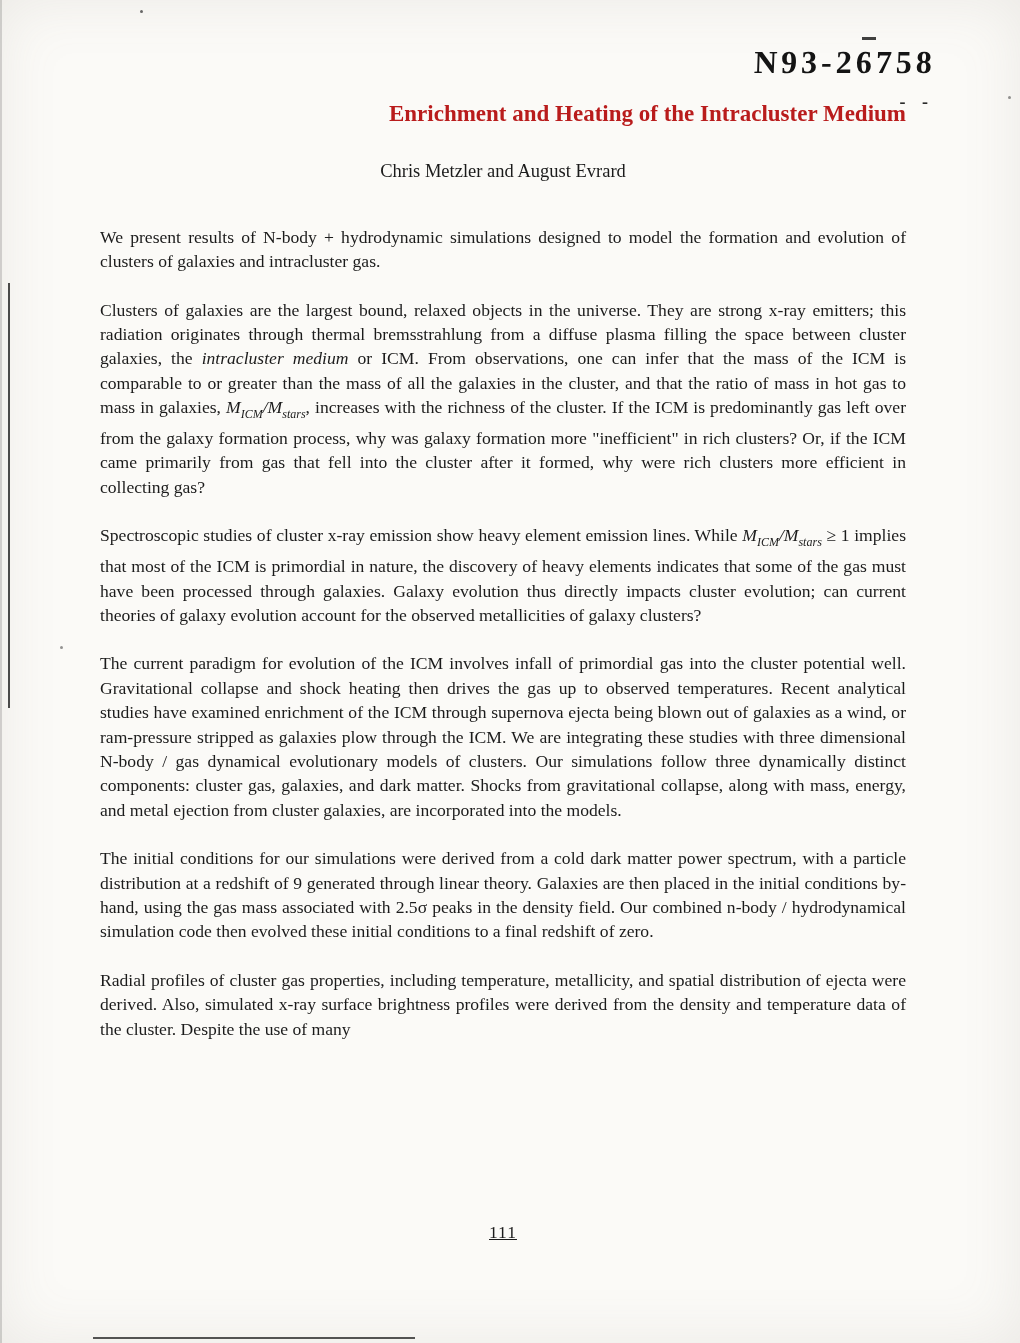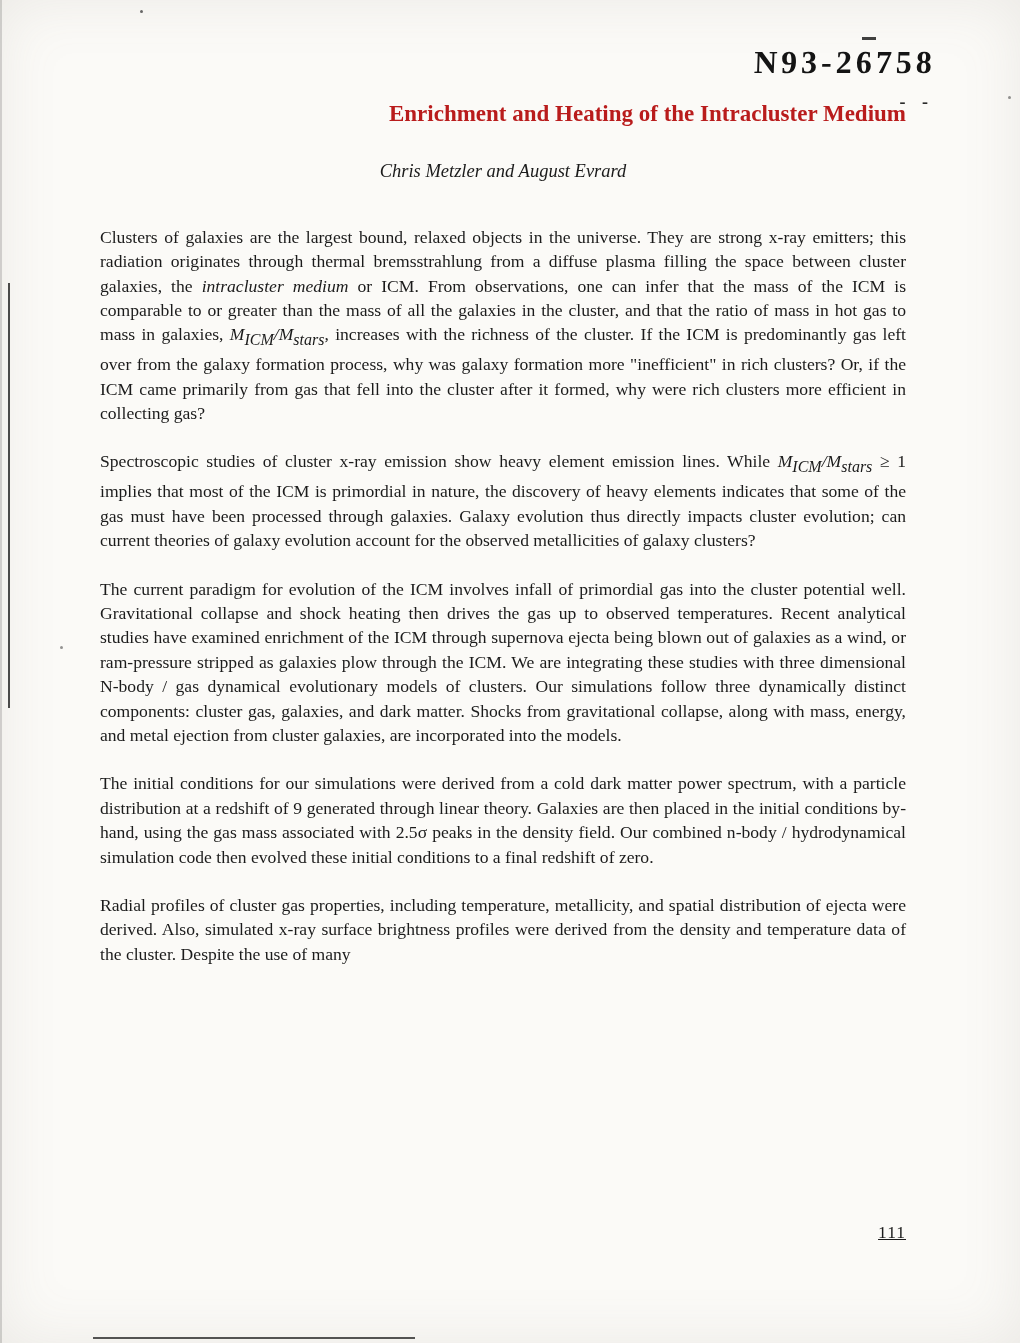--- a/index.html
+++ b/index.html
@@ -48,40 +48,39 @@
     font-weight: bold;
     font-size: 23px;
     line-height: 1.4;
     color: #b91c1c;
   }
   .authors {
     text-align: center;
     font-size: 18.5px;
     line-height: 1.65;
     margin-top: 26px;
-    font-style: italic;
   }
   .body-text {
     margin-top: 38px;
     font-size: 17.6px;
     line-height: 24.4px;
     text-align: justify;
   }
   .body-text p {
     margin: 0 0 24px 0;
   }
   .body-text i sub, .body-text sub {
-    font-size: 16px;
+    font-size: 12px;
   }
   .page-number {
     position: absolute;
     top: 1222px;
     left: 100px;
     width: 806px;
-    text-align: right;
+    text-align: center;
     font-size: 17.5px;
     letter-spacing: 1px;
     text-decoration: underline;
   }
   
   .artifact {
     position: absolute;
     background: #2b2b2b;
   }
   .artifact-vline {
@@ -149,20 +148,21 @@
 
     <div class="title">
       <div>Enrichment and Heating of the Intracluster Medium</div>
     </div>
 
     <div class="authors">
       <div>Chris Metzler and August Evrard</div>
     </div>
 
     <div class="body-text">
+      <p>We present results of N-body + hydrodynamic simulations designed to model the formation and evolution of clusters of galaxies and intracluster gas.</p>
       <p>Clusters of galaxies are the largest bound, relaxed objects in the universe. They are strong x-ray emitters; this radiation originates through thermal bremsstrahlung from a diffuse plasma filling the space between cluster galaxies, the <i>intracluster medium</i> or ICM. From observations, one can infer that the mass of the ICM is comparable to or greater than the mass of all the galaxies in the cluster, and that the ratio of mass in hot gas to mass in galaxies, <i>M<sub>ICM</sub>/M<sub>stars</sub></i>, increases with the richness of the cluster. If the ICM is predominantly gas left over from the galaxy formation process, why was galaxy formation more "inefficient" in rich clusters? Or, if the ICM came primarily from gas that fell into the cluster after it formed, why were rich clusters more efficient in collecting gas?</p>
       <p>Spectroscopic studies of cluster x-ray emission show heavy element emission lines. While <i>M<sub>ICM</sub>/M<sub>stars</sub></i> ≥ 1 implies that most of the ICM is primordial in nature, the discovery of heavy elements indicates that some of the gas must have been processed through galaxies. Galaxy evolution thus directly impacts cluster evolution; can current theories of galaxy evolution account for the observed metallicities of galaxy clusters?</p>
       <p>The current paradigm for evolution of the ICM involves infall of primordial gas into the cluster potential well. Gravitational collapse and shock heating then drives the gas up to observed temperatures. Recent analytical studies have examined enrichment of the ICM through supernova ejecta being blown out of galaxies as a wind, or ram-pressure stripped as galaxies plow through the ICM. We are integrating these studies with three dimensional N-body / gas dynamical evolutionary models of clusters. Our simulations follow three dynamically distinct components: cluster gas, galaxies, and dark matter. Shocks from gravitational collapse, along with mass, energy, and metal ejection from cluster galaxies, are incorporated into the models.</p>
       <p>The initial conditions for our simulations were derived from a cold dark matter power spectrum, with a particle distribution at a redshift of 9 generated through linear theory. Galaxies are then placed in the initial conditions by-hand, using the gas mass associated with 2.5σ peaks in the density field. Our combined n-body / hydrodynamical simulation code then evolved these initial conditions to a final redshift of zero.</p>
       <p>Radial profiles of cluster gas properties, including temperature, metallicity, and spatial distribution of ejecta were derived. Also, simulated x-ray surface brightness profiles were derived from the density and temperature data of the cluster. Despite the use of many</p>
     </div>
 
   </div>
 
   <div class="page-number">111</div>

